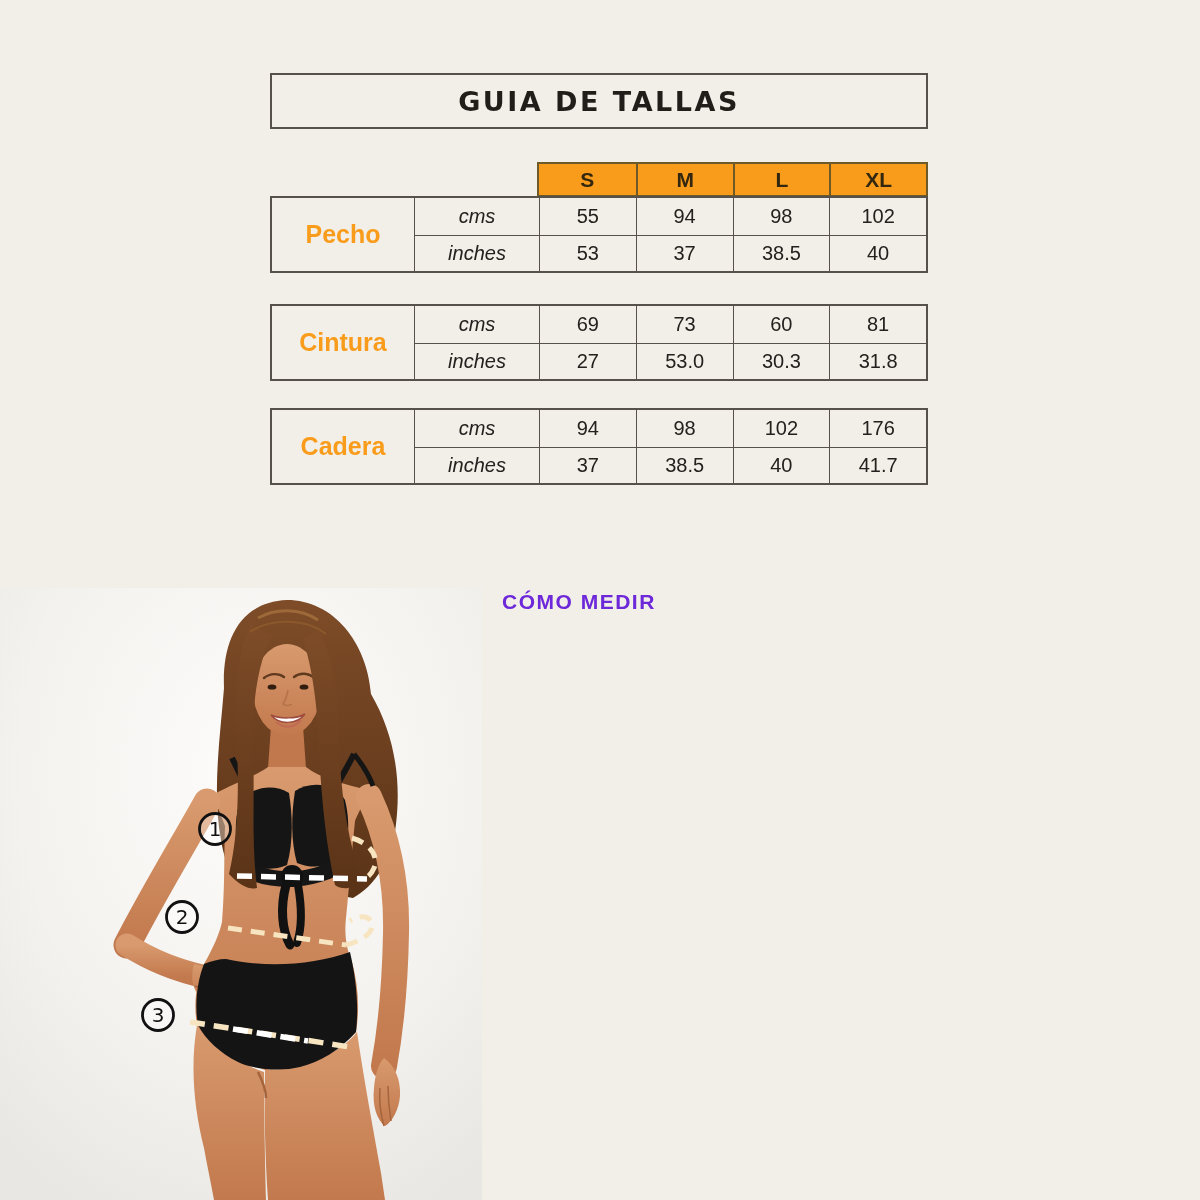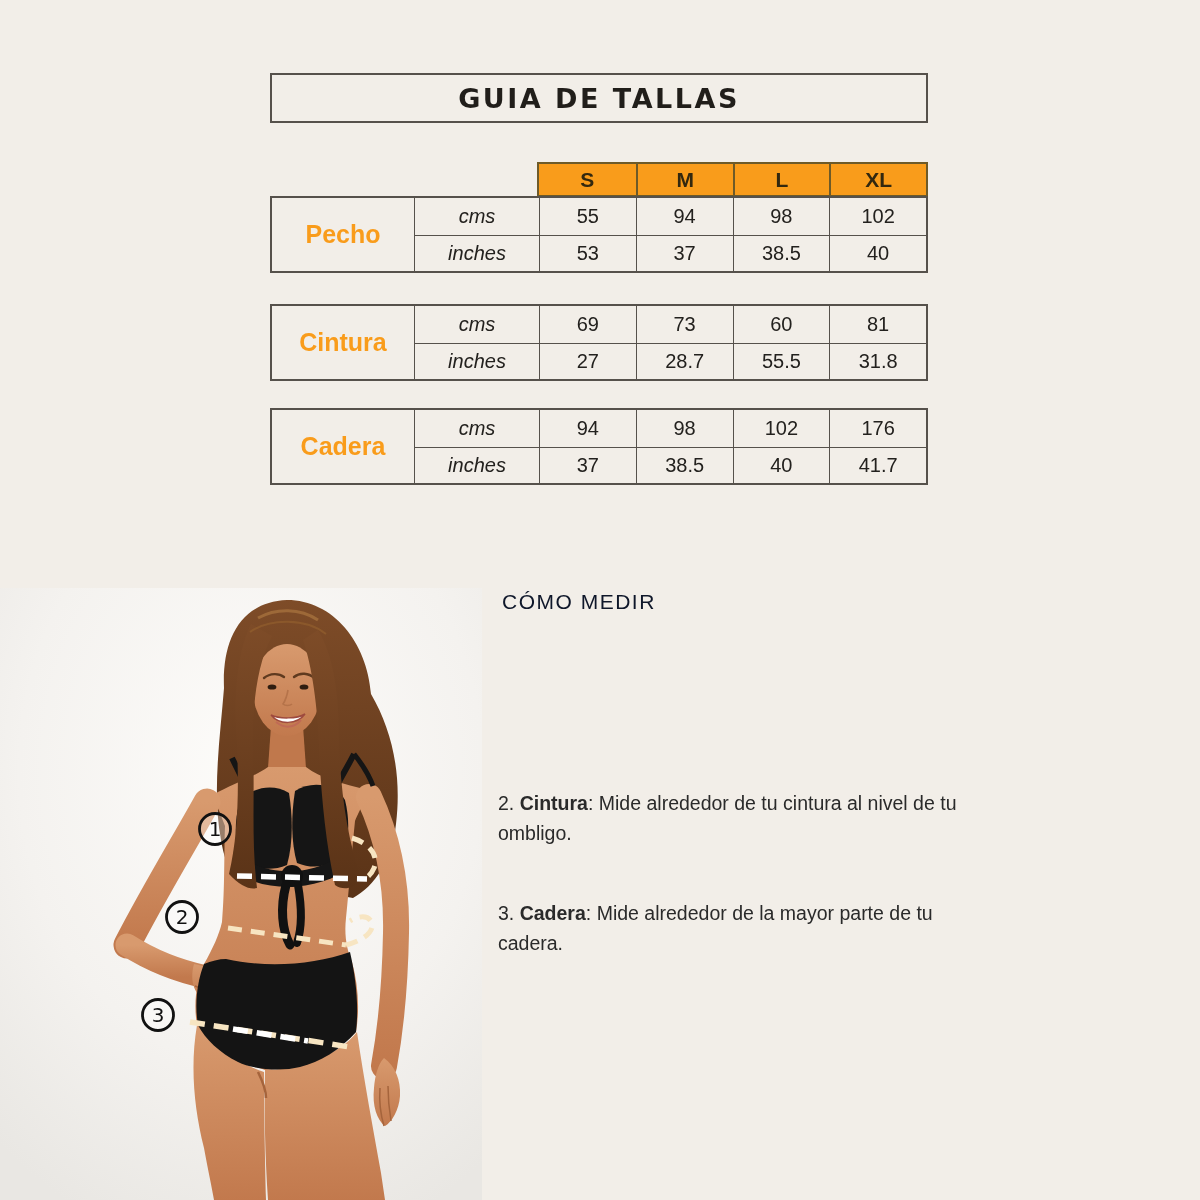--- a/index.html
+++ b/index.html
@@ -1,21 +1,21 @@
 <!DOCTYPE html>
 <html><head>
 <meta charset="utf-8">
 <style>
   * { margin:0; padding:0; box-sizing:border-box; }
   html,body { width:1200px; height:1200px; }
   body { font-family:"Liberation Sans", sans-serif; }
   .page { position:relative; width:1200px; height:1200px; background:#F2EEE8; overflow:hidden; }
 
   
-  .title-box { position:absolute; left:270px; top:73px; width:658px; height:50px;
+  .title-box { position:absolute; left:270px; top:73px; width:658px; height:56px;
     border:2px solid #56514b; display:flex; align-items:center; justify-content:center; }
   .title-box span { font-size:27px; font-weight:600; letter-spacing:2.5px; color:#211e1a;
     font-family:"DejaVu Sans", sans-serif; }
 
   
   .size-header { position:absolute; left:537px; top:162px; width:391px; height:35px;
     display:grid; grid-template-columns:repeat(4,1fr); background:#F99C1B; border:2px solid #6e5a28; }
   .size-cell { display:flex; align-items:center; justify-content:center;
     font-size:21px; font-weight:bold; color:#33280f; }
   .size-cell + .size-cell { border-left:2px solid #6e5a28; }
@@ -28,22 +28,22 @@
     color:#F99C1B; font-size:25px; font-weight:600; }
   .mtable .cell { display:flex; align-items:center; justify-content:center;
     border-left:1.5px solid #56514b; font-size:20px; color:#23211e; }
   .mtable .r2 { border-top:1.5px solid #56514b; }
   .mtable .unit { font-style:italic; }
   .t-pecho   { top:196px; }
   .t-cintura { top:304px; }
   .t-cadera  { top:408px; }
 
   
-  .como-heading { position:absolute; left:502px; top:590px; font-size:21px; font-weight:normal;
-    color:#0f172a; letter-spacing:1.5px; }
+  .como-heading { position:absolute; left:502px; top:590px; font-size:21px; font-weight:bold;
+    color:#6d28d9; letter-spacing:1.5px; }
   .htm-item { position:absolute; left:498px; width:502px; font-size:19.5px; line-height:1.52;
     color:#2a2a2a; }
   .htm-item .term { font-weight:bold; }
   .htm-item .txt { white-space:pre-wrap; }
   .i1 { top:676px; } .i2 { top:789px; } .i3 { top:899px; }
 
   
   .photo { position:absolute; left:0; top:588px; width:482px; height:612px; }
   .photo svg { display:block; }
 </style>
@@ -79,45 +79,43 @@
 
   <div class="mtable t-cintura">
     <div class="label">Cintura</div>
     <div class="cell unit">cms</div>
     <div class="cell">69</div>
     <div class="cell">73</div>
     <div class="cell">60</div>
     <div class="cell">81</div>
     <div class="cell unit r2">inches</div>
     <div class="cell r2">27</div>
-    <div class="cell r2">28.7</div>
-    <div class="cell r2">55.5</div>
+    <div class="cell r2">53.0</div>
+    <div class="cell r2">30.3</div>
     <div class="cell r2">31.8</div>
   </div>
 
   <div class="mtable t-cadera">
     <div class="label">Cadera</div>
     <div class="cell unit">cms</div>
     <div class="cell">94</div>
     <div class="cell">98</div>
     <div class="cell">102</div>
     <div class="cell">176</div>
     <div class="cell unit r2">inches</div>
     <div class="cell r2">37</div>
     <div class="cell r2">38.5</div>
     <div class="cell r2">40</div>
     <div class="cell r2">41.7</div>
   </div>
 
   <div class="como-heading">CÓMO MEDIR</div>
 
 
-  <div class="htm-item i2"><span>2.</span> <span class="term">Cintura</span><span class="txt">: Mide alrededor de tu cintura al nivel de tu ombligo.</span></div>
-
-  <div class="htm-item i3"><span>3.</span> <span class="term">Cadera</span><span class="txt">: Mide alrededor de la mayor parte de tu cadera.</span></div>
+
 
   <div class="photo">
     <svg width="482" height="612" viewBox="0 0 482 612" xmlns="http://www.w3.org/2000/svg">
       <defs>
         <radialGradient id="bgG" cx="52%" cy="30%" r="80%">
           <stop offset="0" stop-color="#fdfcfa"></stop>
             <stop offset="0.6" stop-color="#f4f2ef"></stop>
             <stop offset="1" stop-color="#e9e7e3"></stop>
         </radialGradient>
         <linearGradient id="skinG" x1="0" y1="0" x2="0" y2="1">

